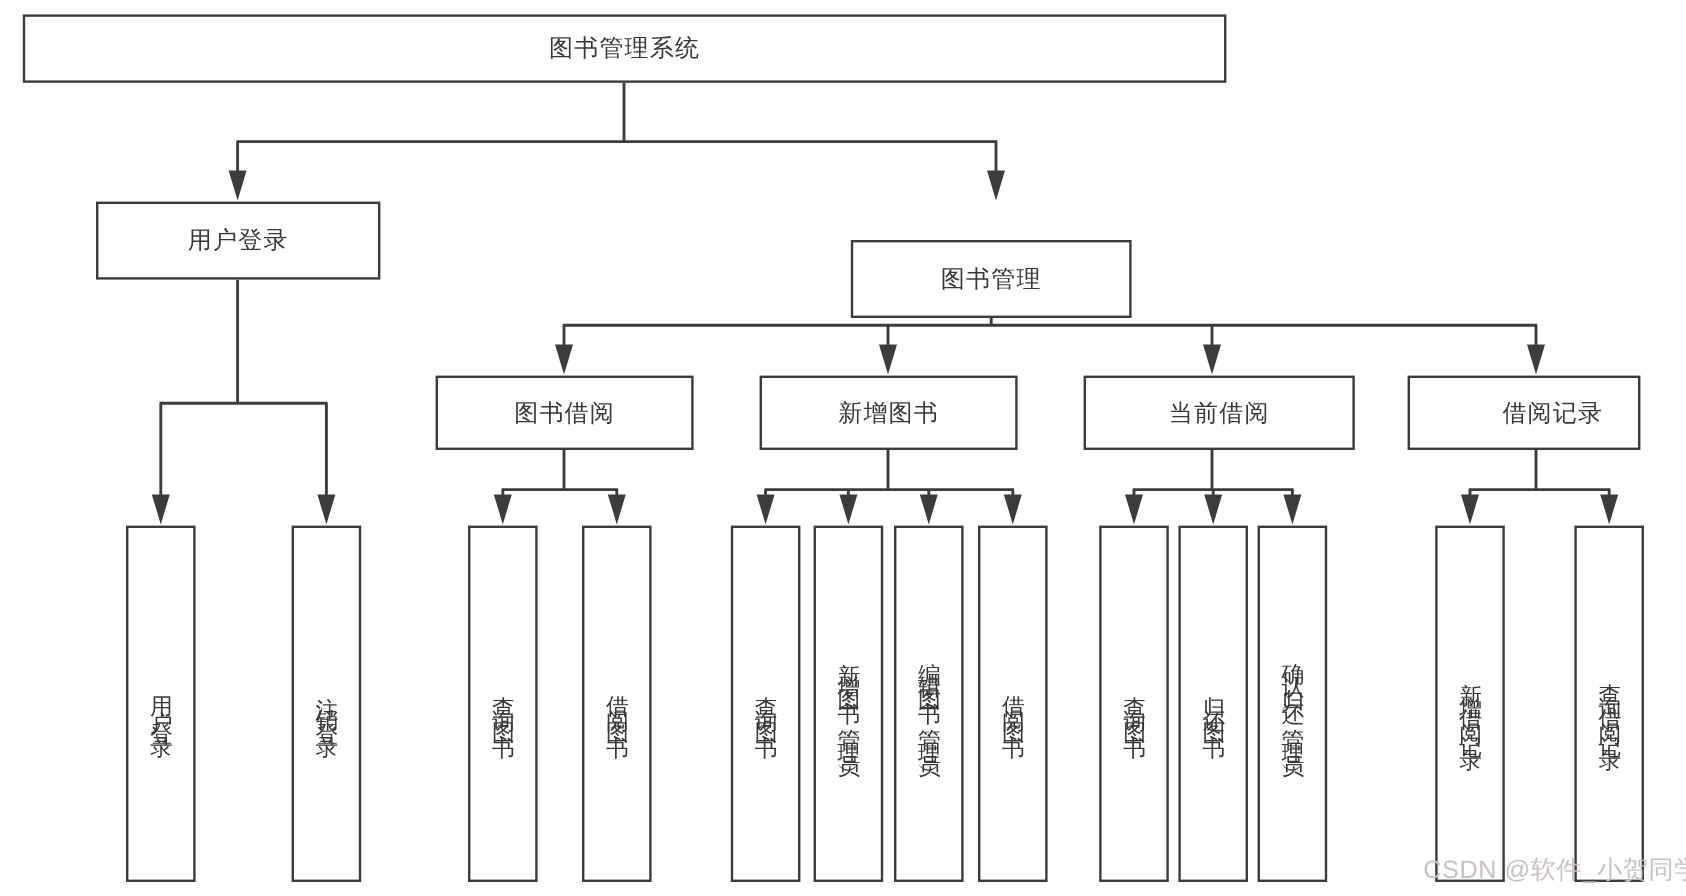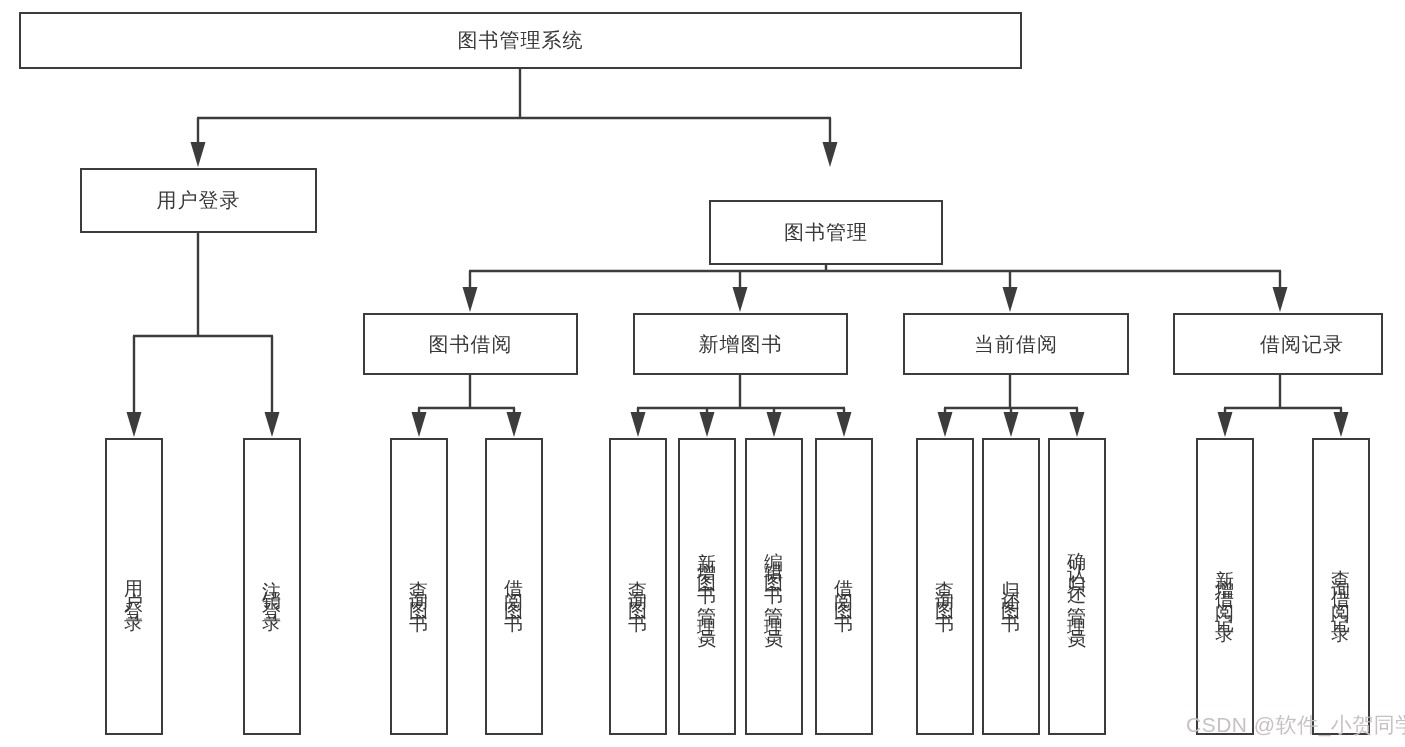--- a/index.html
+++ b/index.html
@@ -39,21 +39,21 @@
   }
   
   #root{left:19px;top:12px;width:1003px;height:57px;}
   
   #l2-user{left:80px;top:168px;width:237px;height:65px;}
   #l2-book{left:709px;top:168px;width:234px;height:65px;margin-top:32px;}
   
   #l3-new{left:363px;top:313px;width:215px;height:62px;}
   #l3-borrow{left:633px;top:313px;width:215px;height:62px;}
   #l3-current{left:903px;top:313px;width:226px;height:62px;}
-  #l3-record{left:1173px;top:313px;width:210px;height:62px;padding-left:48px;}
+  #l3-record{left:1173px;top:313px;width:194px;height:62px;padding-left:48px;}
   
   .leaf{top:438px;width:58px;height:297px;}
   #u1{left:105px;} #u2{left:243px;}
   #n1{left:390px;} #n2{left:485px;}
   #b1{left:609px;} #b2{left:678px;} #b3{left:745px;} #b4{left:815px;}
   #c1{left:916px;} #c2{left:982px;} #c3{left:1048px;}
   #r1{left:1196px;} #r2{left:1312px;}
   
   #watermark{
     position:absolute;left:1186px;top:711px;

